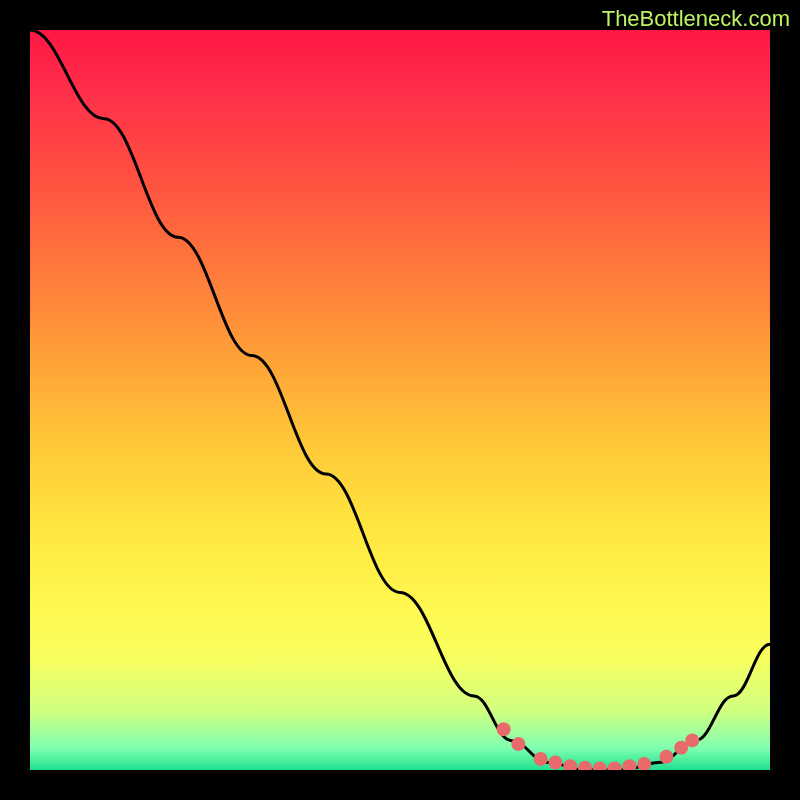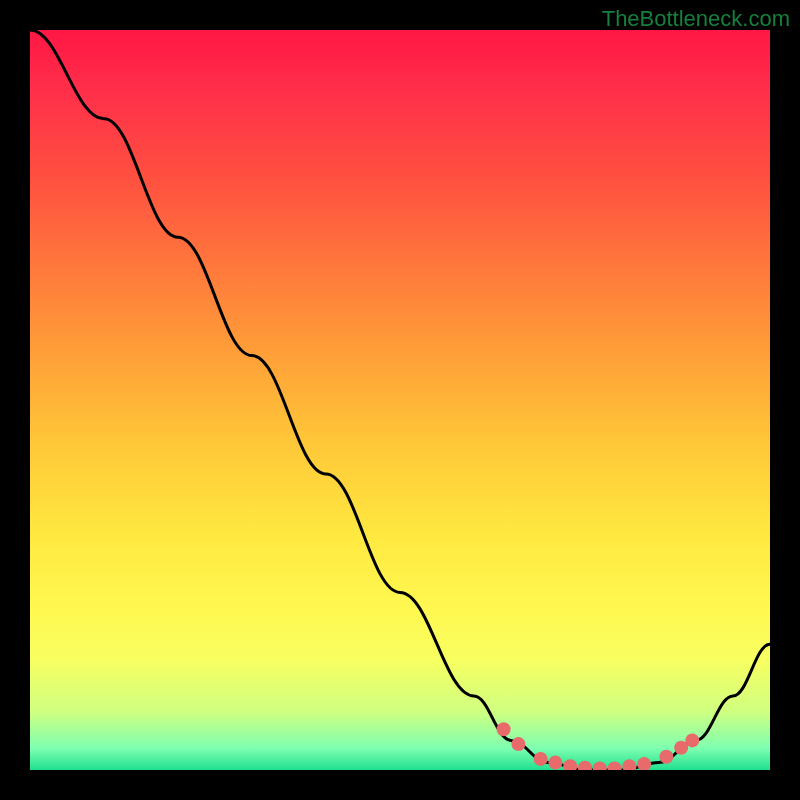--- a/index.html
+++ b/index.html
@@ -39,21 +39,21 @@
       #80ffb0 97%,
       #20e090 100%
     );
   }
   .attribution {
     position: absolute;
     top: 6px;
     right: 10px;
     font-family: Arial, sans-serif;
     font-size: 22px;
-    color: #15803d;
+    color: #bef264;
     z-index: 10;
   }
   svg.curve {
     position: absolute;
     left: 0;
     top: 0;
     width: 100%;
     height: 100%;
     z-index: 5;
   }

